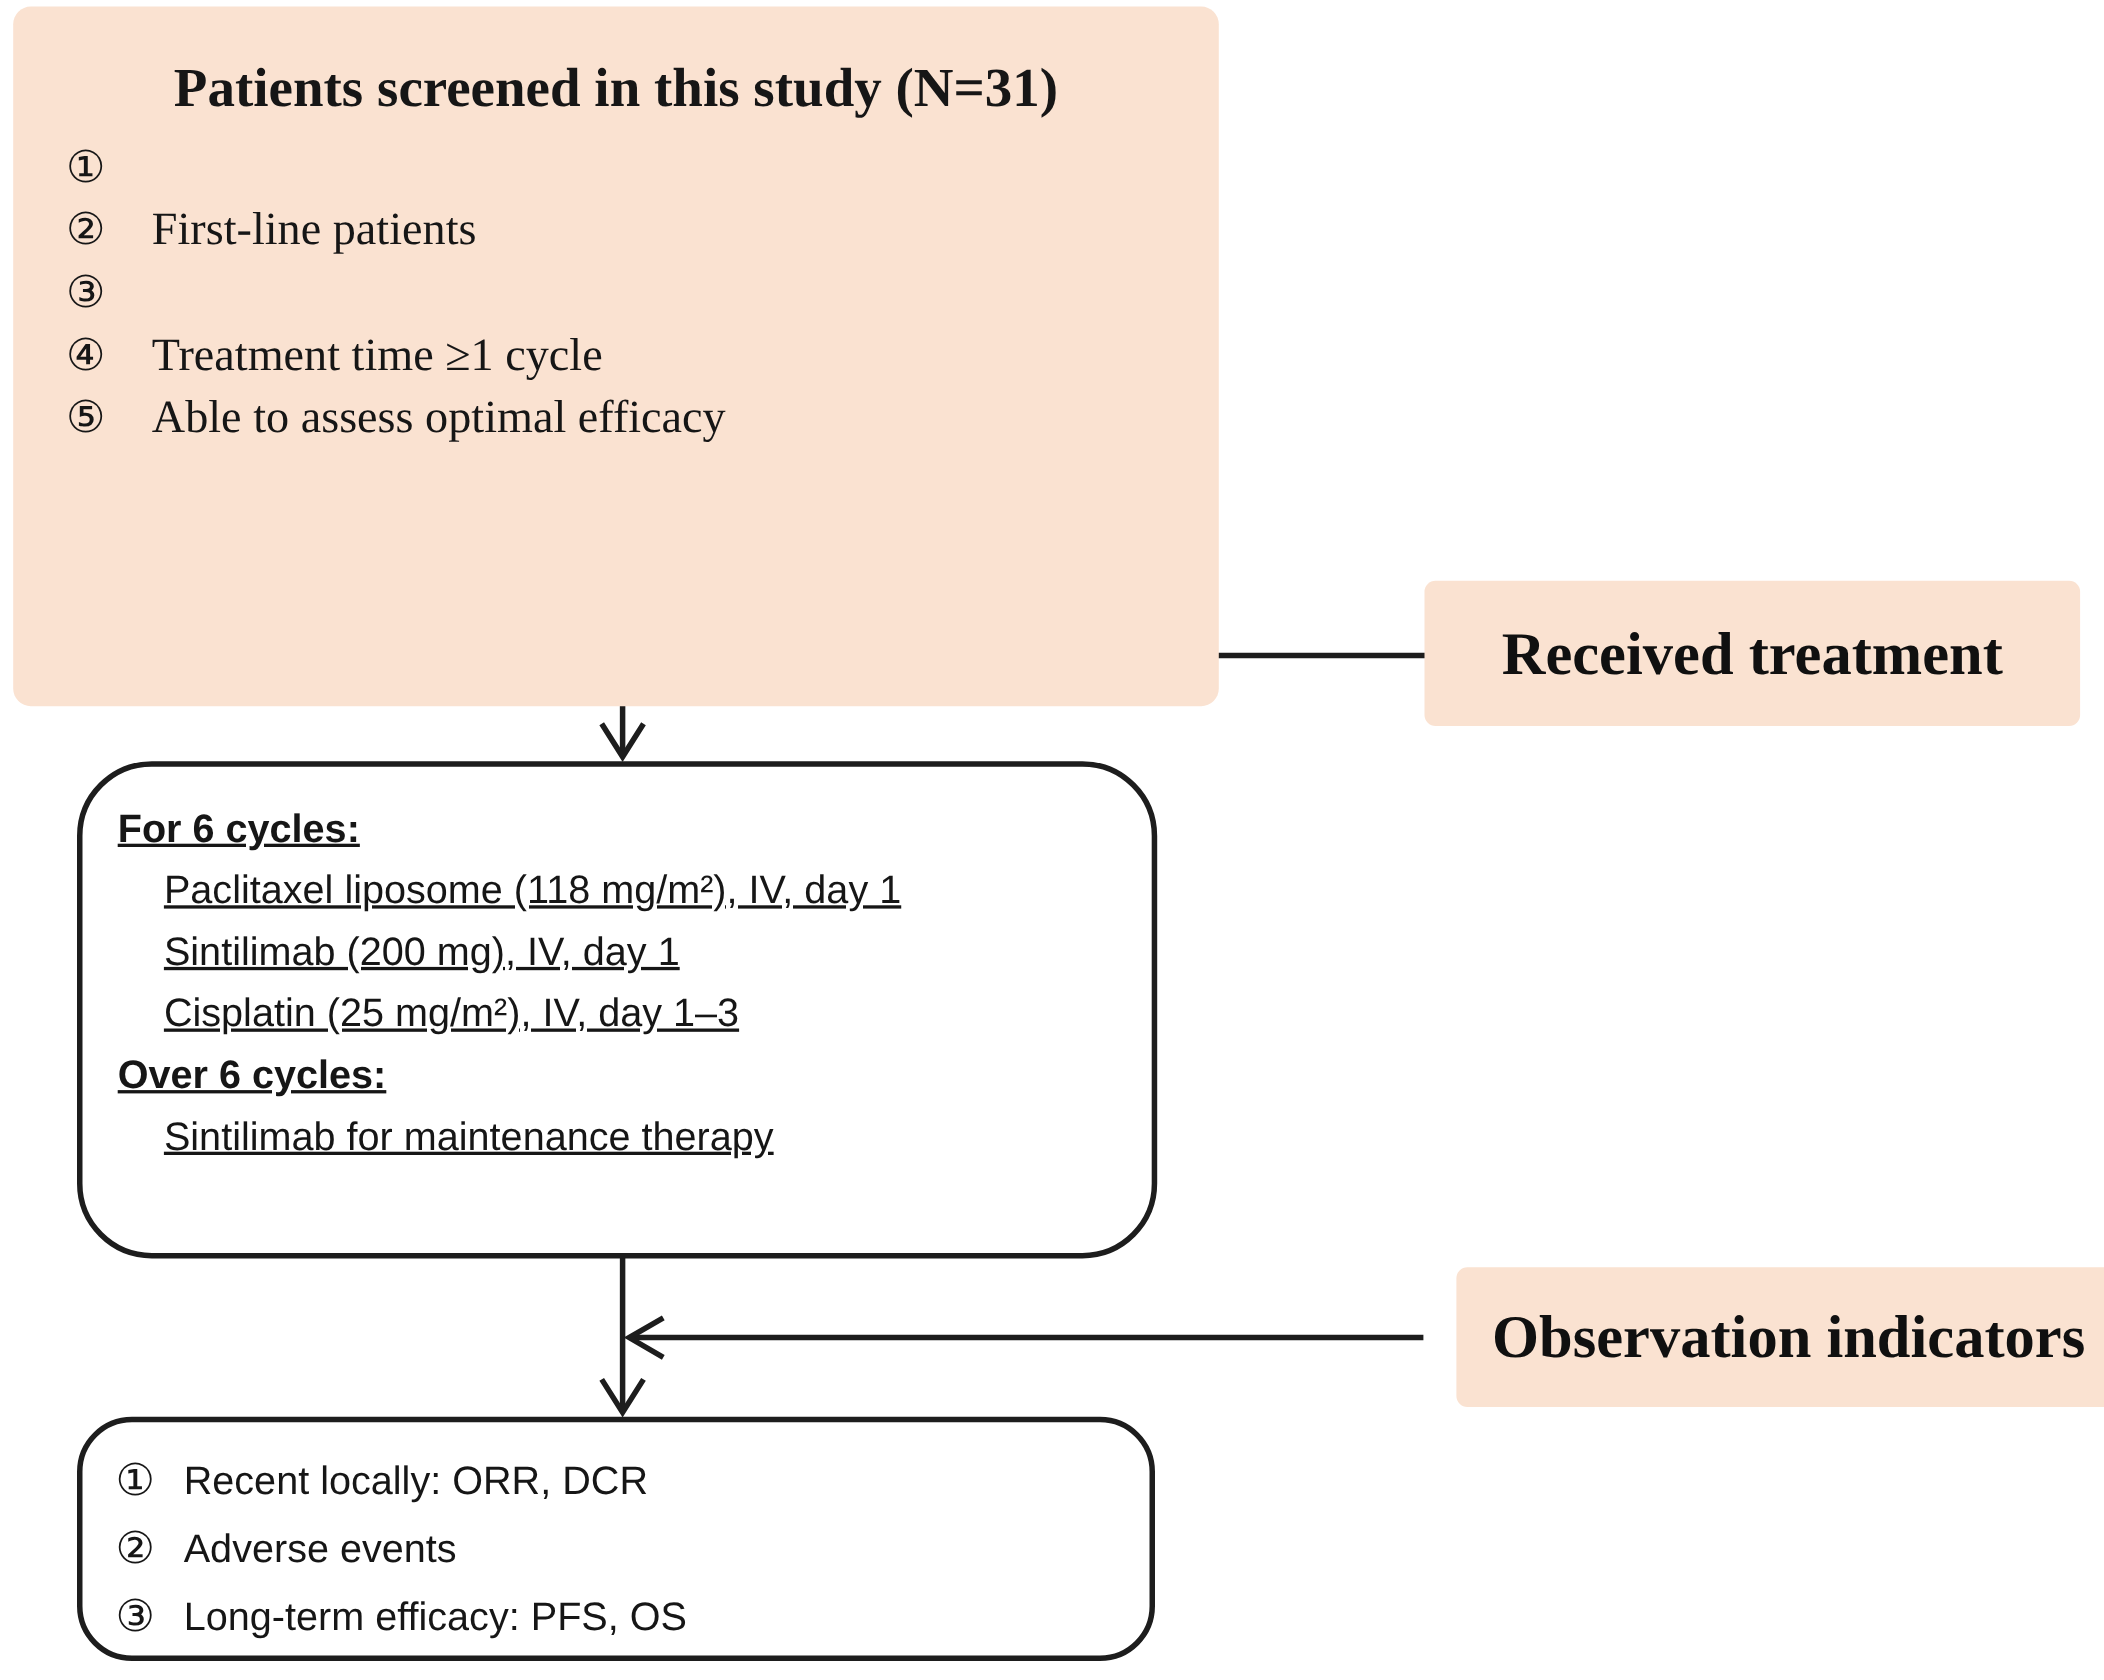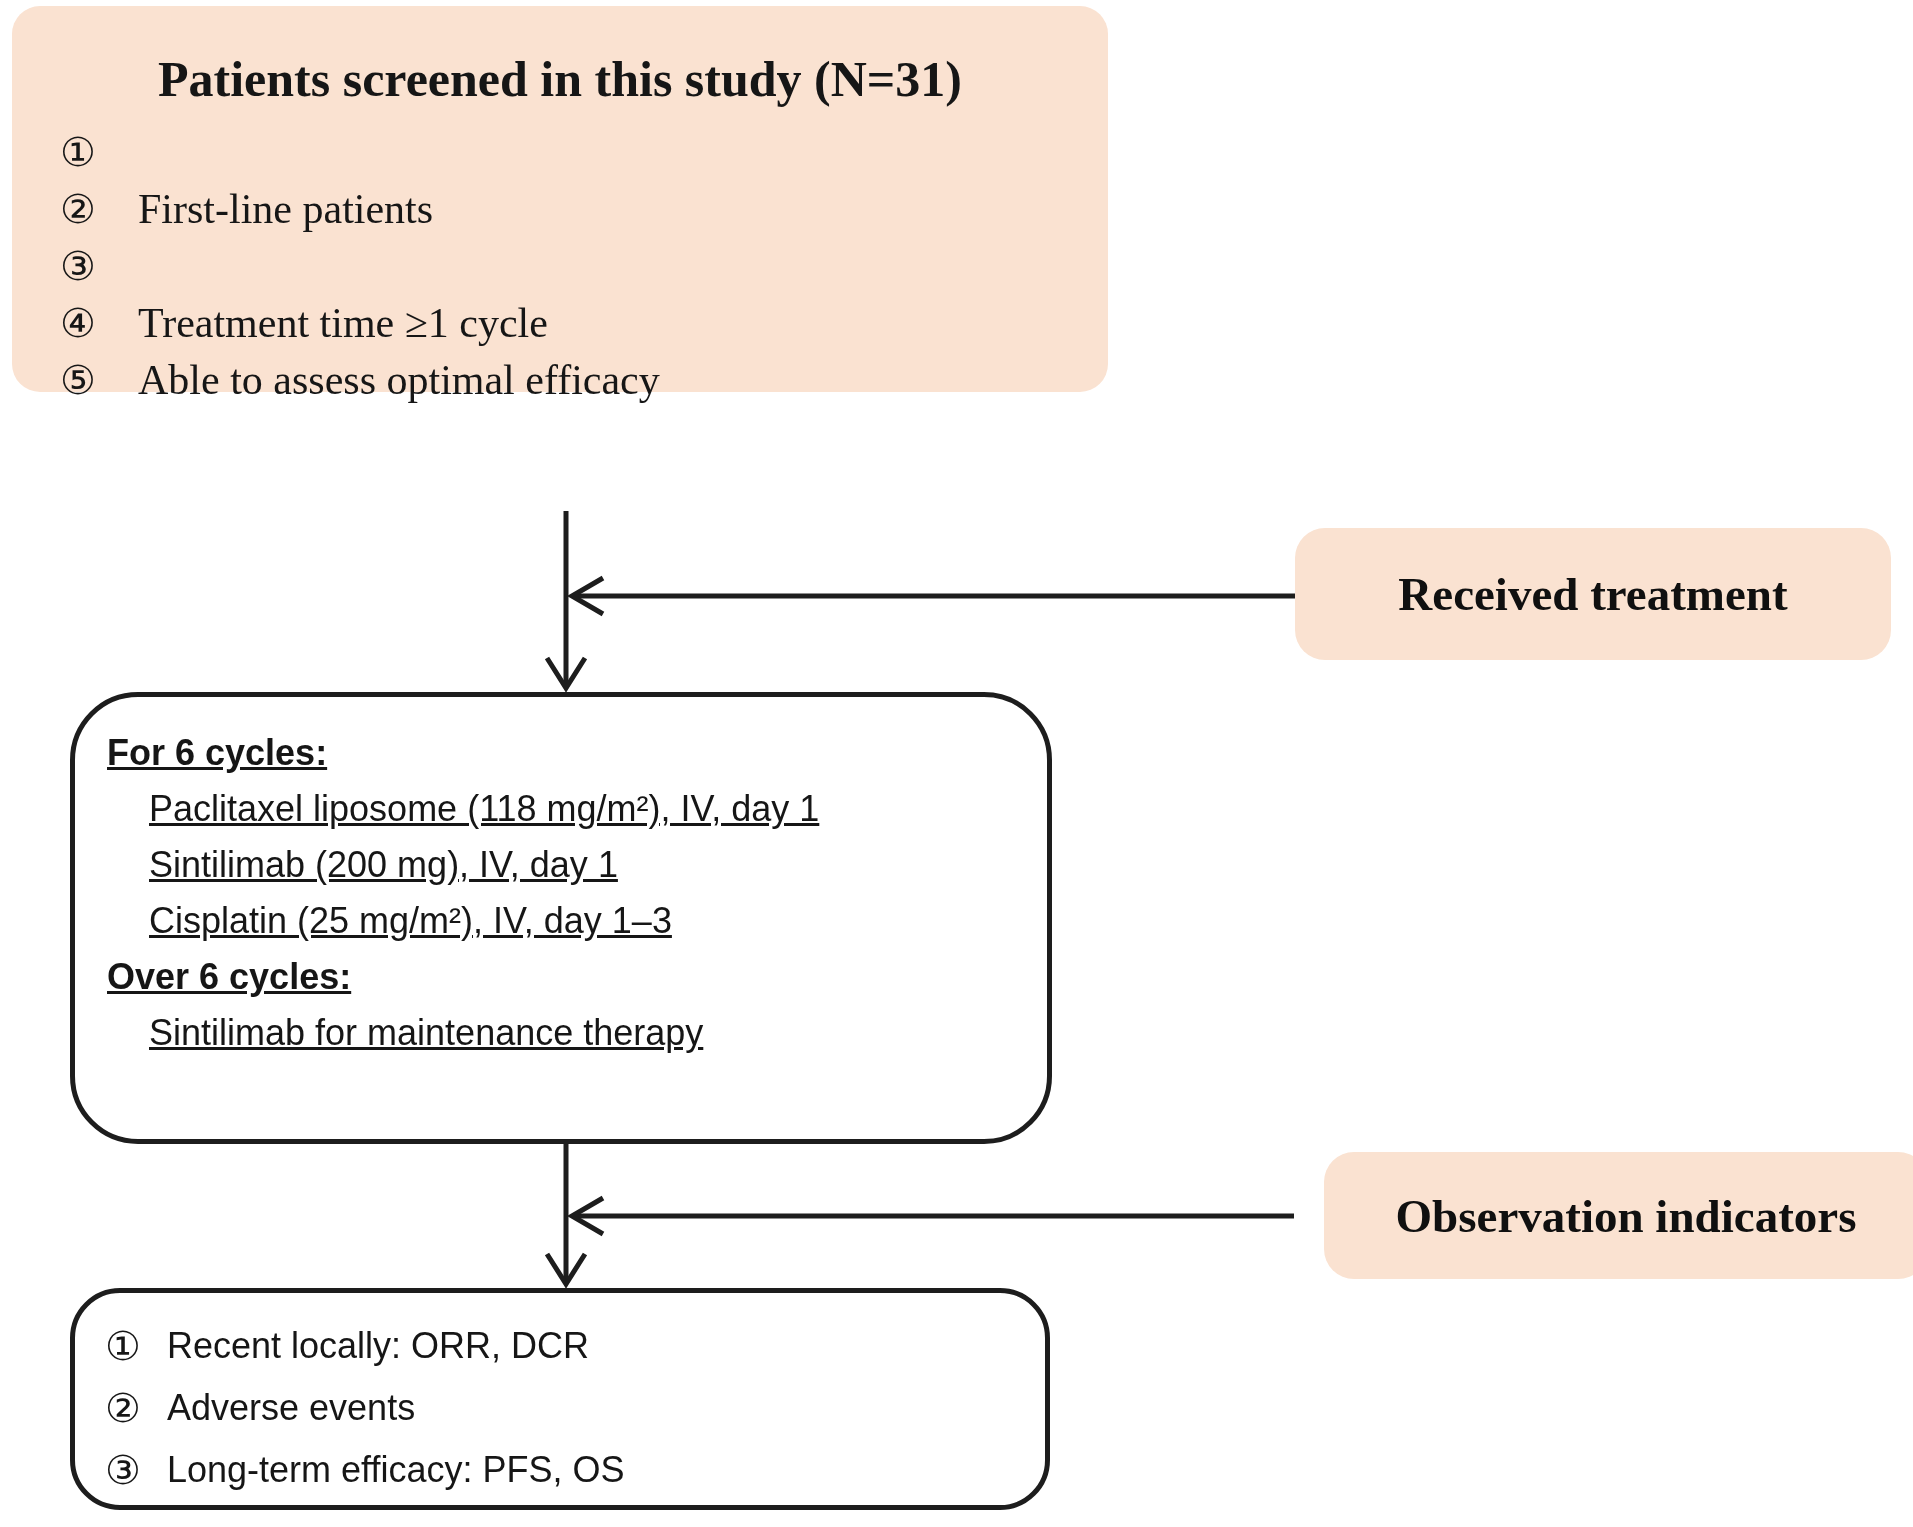--- a/index.html
+++ b/index.html
@@ -13,23 +13,23 @@
     position:relative;
     width:1913px;
     height:1527px;
     background:#ffffff;
     overflow:hidden;
   }
   
   .screen-box{
     position:absolute;
     left:12px; top:6px;
-    width:1096px; height:386px;
+    width:1096px; height:636px;
     background:var(--box-fill);
-    border-radius:28px;
+    border-radius:16px;
     color:var(--text);
     font-family:"Liberation Serif", serif;
   }
   .screen-title{
     margin:44px 30px 16px 30px;
     text-align:center;
     font-size:50px;
     line-height:58px;
     font-weight:bold;
   }
@@ -45,27 +45,27 @@
     width:78px;
     font-size:40px;
     font-family:"DejaVu Sans", sans-serif;
   }
   .screen-item .txt{ width:935px; }
 
   
   .label-box{
     position:absolute;
     background:var(--box-fill);
-    border-radius:30px;
+    border-radius:10px;
     display:flex;
     align-items:center;
     justify-content:center;
     font-family:"Liberation Serif", serif;
     font-weight:bold;
-    font-size:47px;
+    font-size:55px;
     color:#101010;
   }
   #received-box{ left:1295px; top:528px; width:596px; height:132px; }
   #observation-box{ left:1324px; top:1152px; width:604px; height:127px; }
 
   
   .treat-box{
     position:absolute;
     left:70px; top:692px;
     width:982px; height:452px;

